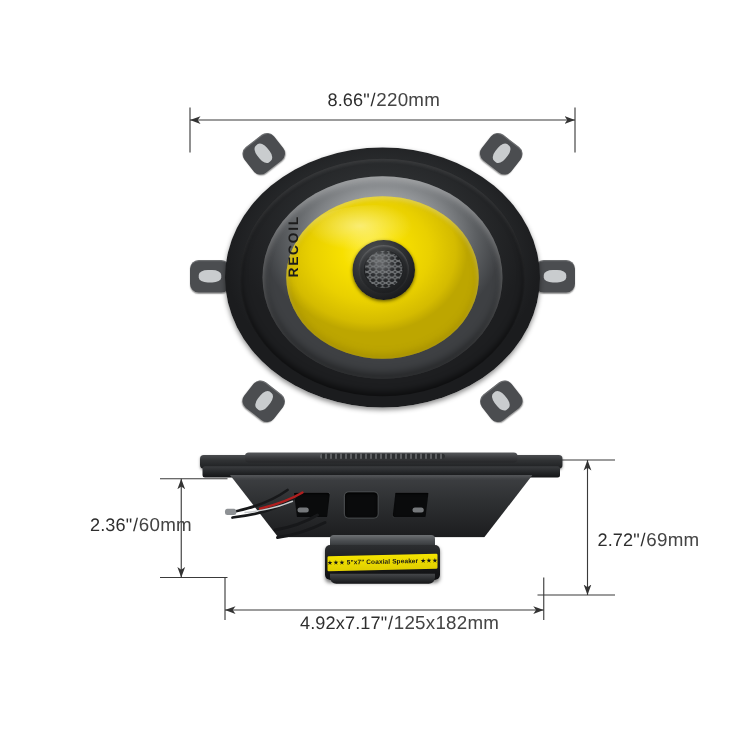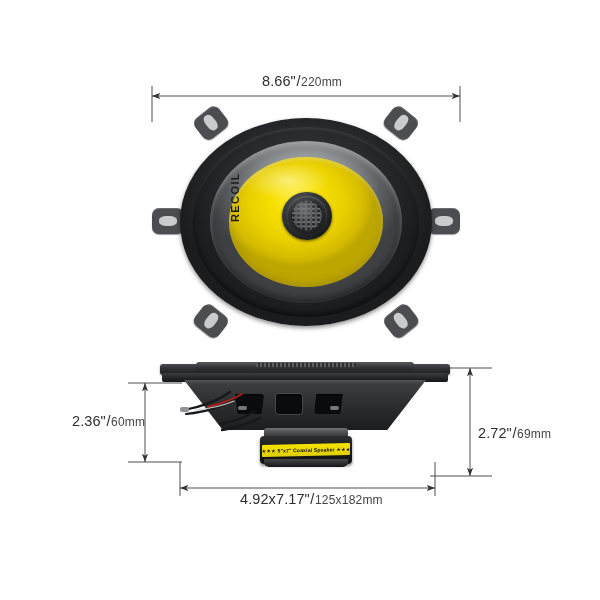--- a/index.html
+++ b/index.html
@@ -12,21 +12,21 @@
   #stage{position:absolute;inset:0;width:600px;height:600px;background:#fff;}
 
   
   .dimlabel{
     position:absolute;white-space:nowrap;color:#333;
     font-family:"Liberation Sans","DejaVu Sans",sans-serif;
     letter-spacing:.1px;
   }
   .dimlabel .inch{font-size:14.5px;font-weight:400;color:#2e2e2e;}
   .dimlabel .sep{font-size:14.5px;color:#2e2e2e;padding:0 .5px;}
-  .dimlabel .mm{font-size:12px;color:#444;letter-spacing:.2px;}
+  .dimlabel .mm{font-size:15px;color:#444;letter-spacing:.2px;}
 
   #lbl-width{left:262px;top:72px;}
   #lbl-height{left:72px;top:412px;}
   #lbl-depth{left:478px;top:424px;}
   #lbl-cutout{left:240px;top:490px;}
 
   
   #dims{position:absolute;left:0;top:0;width:600px;height:600px;}
 
   

